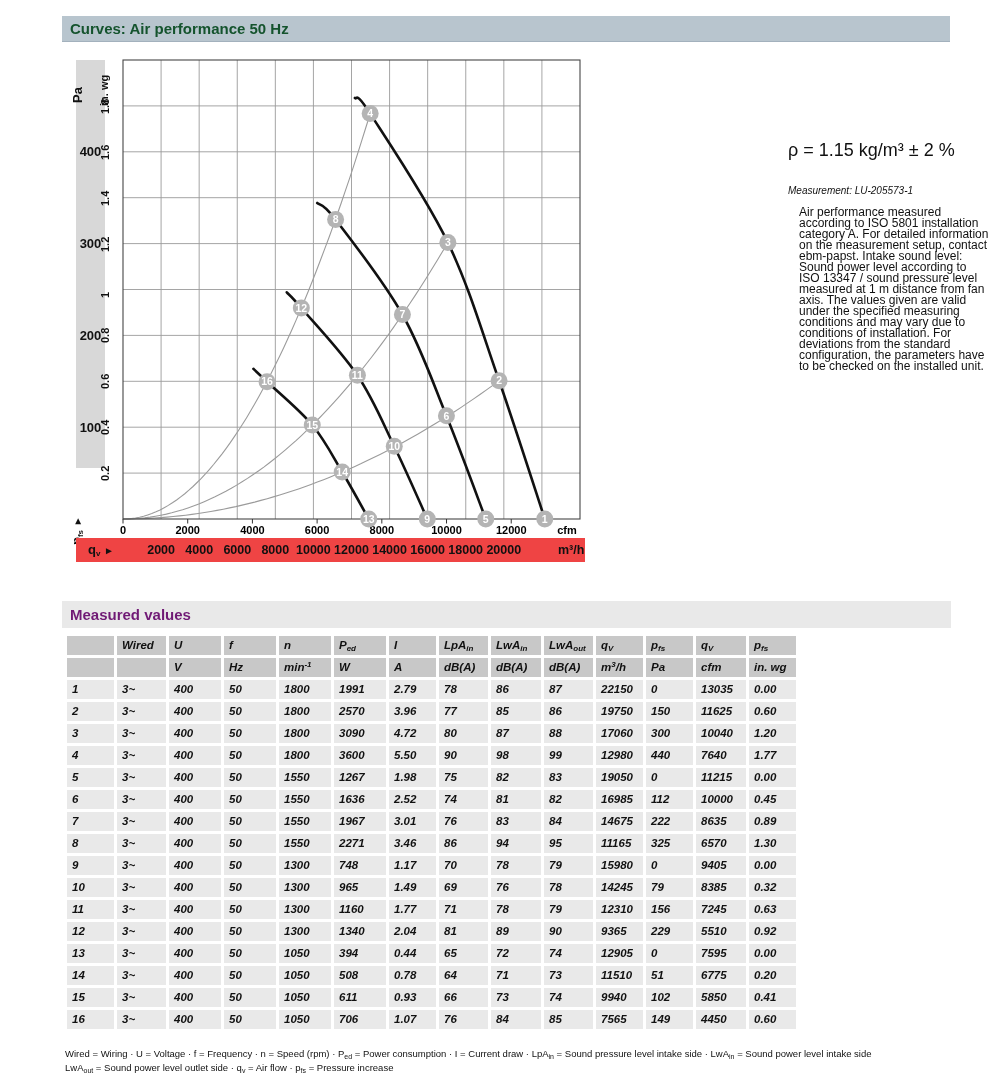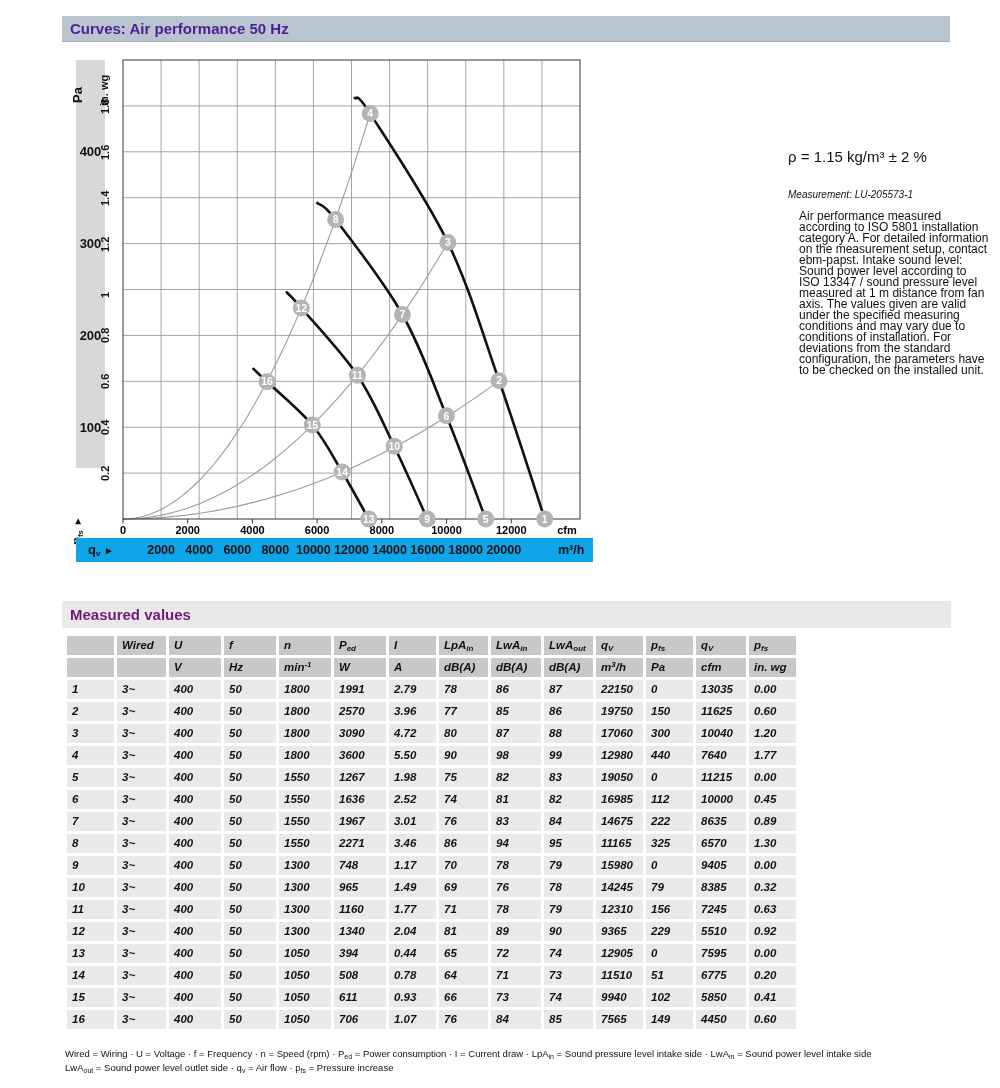--- a/index.html
+++ b/index.html
@@ -1,35 +1,35 @@
 <!DOCTYPE html>
 <html><head>
 <meta charset="utf-8">
 <style>
   html,body{margin:0;padding:0;background:#fff;}
   #canvas{position:relative;width:1000px;height:1088px;background:#fff;overflow:hidden;
           font-family:"Liberation Sans","DejaVu Sans",sans-serif;color:#111;}
   .abs{position:absolute;}
   .banner{background:#b8c5ce;border-bottom:1px solid #a3b1bd;}
-  .banner-text{font-size:15px;font-weight:bold;line-height:25px;padding-left:8px;color:#4c1d95;}
+  .banner-text{font-size:15px;font-weight:bold;line-height:25px;padding-left:8px;color:#14532d;}
   .banner2{background:#e9e9e9;}
   .banner2 .banner-text{line-height:27px;color:#701a75;}
   .sidebar{background:#d8d8d8;}
-  .qvband{background:#0ea5e9;padding-left:8px;}
+  .qvband{background:#ef4444;}
   .vlabel{position:absolute;transform:rotate(-90deg);transform-origin:0 100%;
           font-weight:bold;font-size:11px;white-space:nowrap;line-height:11px;}
   .vlabel-big{font-size:13px;line-height:13px;}
   .pa-tick{position:absolute;font-weight:bold;font-size:13px;transform:translateY(-50%);
            width:29px;text-align:center;}
   .qv-tick{position:absolute;font-weight:bold;font-size:12.5px;transform:translateX(-50%);
            top:4px;line-height:16px;}
   .qv-unit{position:absolute;font-weight:bold;font-size:12.5px;top:4px;line-height:16px;}
   .qv-name{position:absolute;left:12px;top:4px;font-weight:bold;font-size:13px;line-height:16px;}
   .arrow{font-size:10px;letter-spacing:1px;}
-  .rho{font-size:15px;margin:8px 0 24px 0;}
+  .rho{font-size:18px;margin:0 0 24px 0;}
   .meas{font-size:10px;margin:0 0 11px 0;font-style:italic;}
   .para{font-size:12px;line-height:11px;margin:11px;}
   table.mv{border-collapse:separate;border-spacing:3px 3px;table-layout:fixed;width:734px;font-style:italic;}
   table.mv td,table.mv th{font-size:11.5px;font-weight:bold;text-align:left;padding:0 0 0 5px;
        height:19px;line-height:19px;overflow:hidden;white-space:nowrap;}
   table.mv th{background:#c8c8c8;}
   table.mv td{background:#e9e9e9;}
   sub{font-size:8px;vertical-align:-2px;line-height:0;}
   sup{font-size:8px;vertical-align:4px;line-height:0;}
   .footnote{font-size:9.5px;line-height:14px;}

